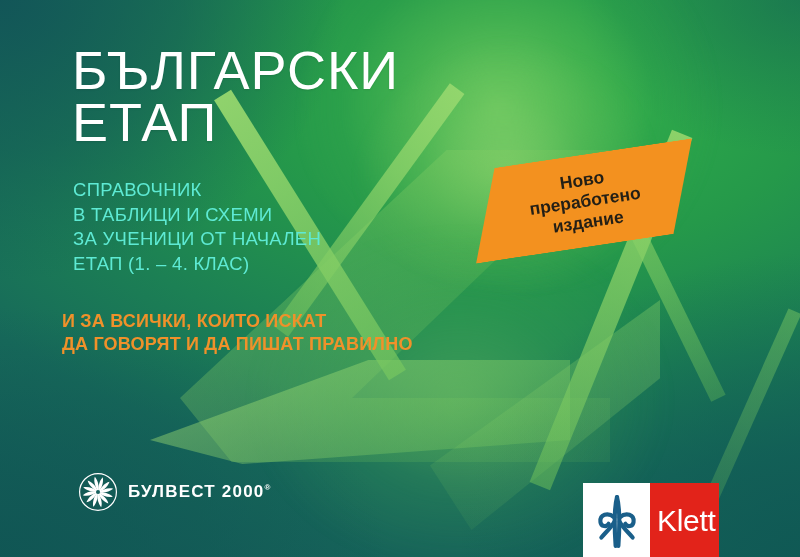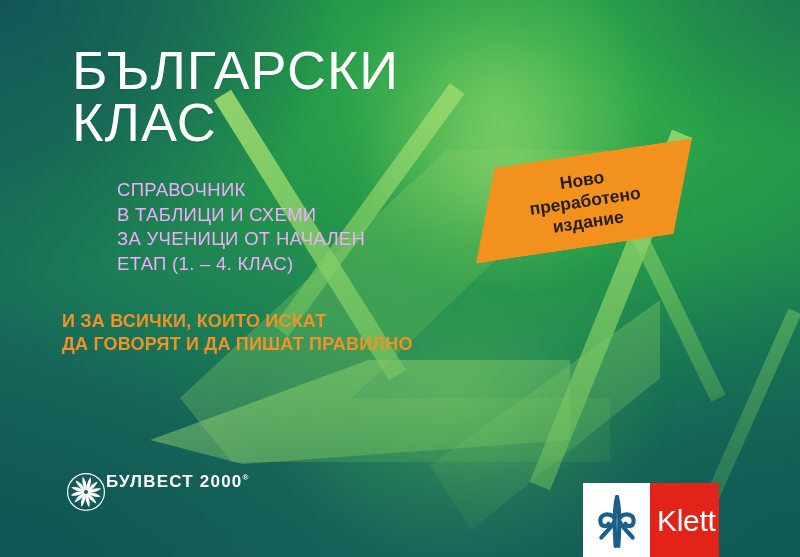--- a/index.html
+++ b/index.html
@@ -133,27 +133,26 @@
     line-height: 52px;
     font-weight: 400;
     letter-spacing: 1px;
     white-space: pre-line;
     text-shadow: 0 1px 2px rgba(0,0,0,0.10);
   }
   .subtitle {
     position: absolute;
     left: 73px;
     top: 178px;
-    color: #f0abfc;
+    color: #5eead4;
     font-size: 18.5px;
     line-height: 24.5px;
     font-weight: 400;
     letter-spacing: 0.3px;
     white-space: pre-line;
-    margin-left: 44px;
   }
   .tagline {
     position: absolute;
     left: 62px;
     top: 310px;
     color: #f0912a;
     font-size: 18px;
     line-height: 23px;
     font-weight: bold;
     letter-spacing: 0.2px;
@@ -187,23 +186,25 @@
     line-height: 21px;
     font-weight: bold;
     text-align: center;
     white-space: pre-line;
     padding-left: 2px;
   }
 
   
   .bulvest {
     position: absolute;
-    left: 66px;
+    left: 78px;
     top: 472px;
     display: flex;
+    align-items: center;
+    gap: 10px;
   }
   .bulvest-mark { width: 40px; height: 40px; display: block; }
   .bulvest-word {
     color: #ffffff;
     font-size: 17px;
     font-weight: bold;
     letter-spacing: 1.2px;
     position: relative;
   }
   .bulvest-reg {
@@ -261,21 +262,21 @@
   <div class="wedge-big"></div>
   <div class="wedge-arrowhead"></div>
   <div class="wedge-low"></div>
   <div class="ribbon rb-a"></div>
   <div class="ribbon rb-b"></div>
   <div class="ribbon rb-c"></div>
   <div class="ribbon rb-d"></div>
   <div class="ribbon rb-e"></div>
 
   <div class="title">БЪЛГАРСКИ
-КЛАС</div>
+ЕТАП</div>
 
   <div class="subtitle">СПРАВОЧНИК
 В ТАБЛИЦИ И СХЕМИ
 ЗА УЧЕНИЦИ ОТ НАЧАЛЕН
 ЕТАП (1. – 4. КЛАС)</div>
 
   <div class="tagline">И ЗА ВСИЧКИ, КОИТО ИСКАТ
 ДА ГОВОРЯТ И ДА ПИШАТ ПРАВИЛНО</div>
 
   <div class="badge">

